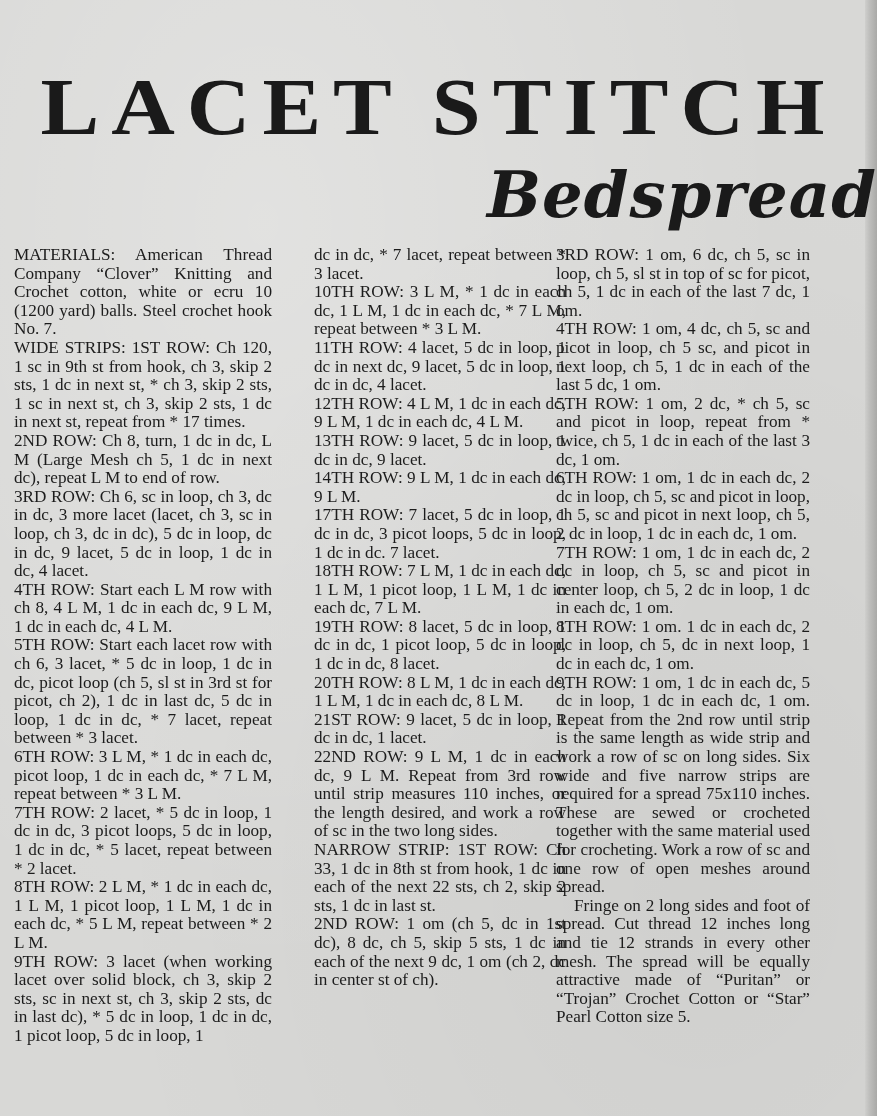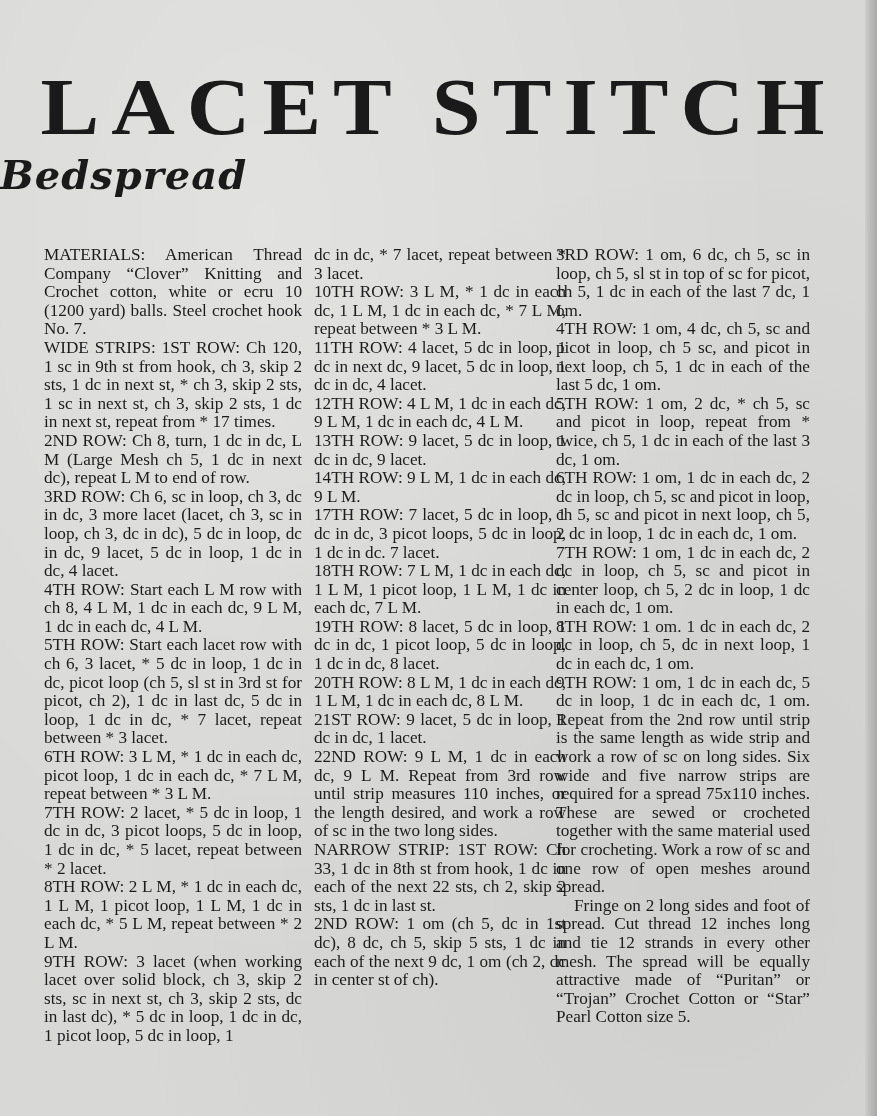--- a/index.html
+++ b/index.html
@@ -17,31 +17,31 @@
     background:linear-gradient(to right, #cfcfcd 0%, #bdbdbb 40%, #a9a9a7 100%);
   }
   .title {
     position:absolute; top:6px; left:0; width:877px; text-align:center;
     font-family:"Liberation Serif", "DejaVu Serif", serif;
     font-weight:bold; font-size:88px; letter-spacing:12px; line-height:84px;
     color:#1a1a1a; transform:scaleY(0.92);
   }
   .title .word { display:inline-block; margin:0 14px; }
   .subtitle {
-    position:absolute; top:112px; left:0; width:877px; text-align:left;
+    position:absolute; top:112px; left:0; width:877px; text-align:right;
     font-family:"DejaVu Serif", "Liberation Serif", serif;
-    font-style:italic; font-weight:bold; font-size:40px; line-height:60px;
+    font-style:italic; font-weight:bold; font-size:64px; line-height:60px;
     color:#1a1a1a; letter-spacing:1px;
   }
   .col {
     position:absolute; top:246px;
     font-size:17.2px; line-height:18.6px; text-align:justify;
   }
   .col p { margin:0; }
-  .col1 { left:44px; width:258px; }
+  .col1 { left:14px; width:258px; }
   .col2 { left:314px; width:252px; }
   .col3 { left:556px; width:254px; }
   .indent { text-indent:18px; }
 </style>
 </head>
 <body>
 
 <div class="page-edge"></div>
 
 <h1 class="title">

